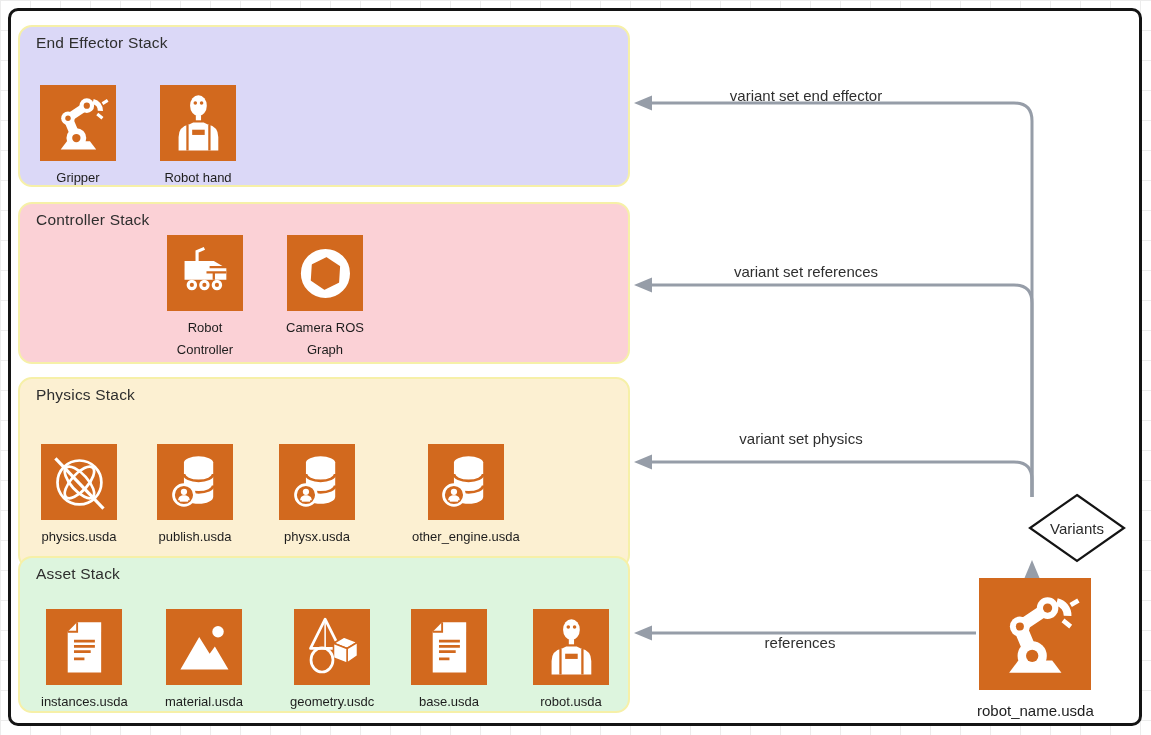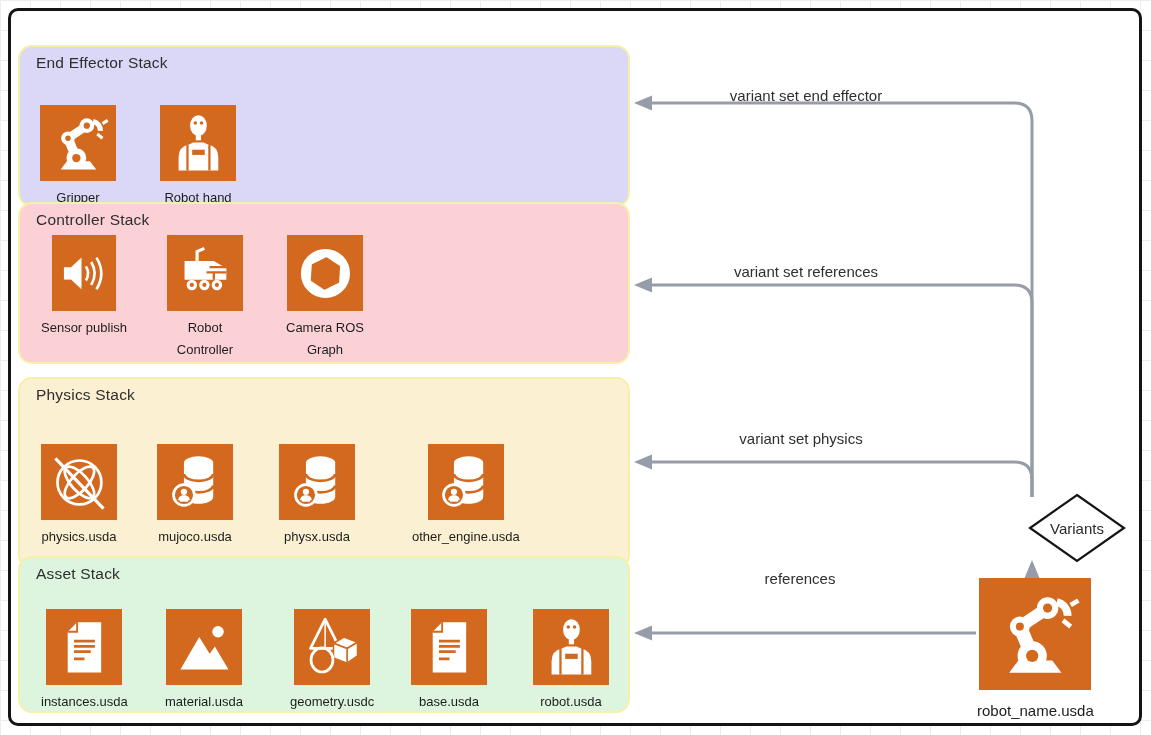--- a/index.html
+++ b/index.html
@@ -14,21 +14,21 @@
   }
   .frame{
     position:absolute;left:8px;top:8px;width:1128px;height:712px;
     background:#fff;border:3px solid var(--frame-border,#141414);border-radius:10px;
     z-index:0;
   }
   .panel{
     position:absolute;left:18px;width:612px;border-radius:14px;
     border:2px solid var(--panel-border,#F6F0A8);z-index:1;box-sizing:border-box;
   }
-  .p1{top:25px;height:162px;background:var(--panel-end-effector,#DBD8F7);margin-top:20px;}
+  .p1{top:25px;height:162px;background:var(--panel-end-effector,#DBD8F7);}
   .p2{top:202px;height:162px;background:var(--panel-controller,#FBD1D6);padding-left:37px;}
   .p3{top:377px;height:192px;background:var(--panel-physics,#FCF0D2);}
   .p4{top:556px;height:157px;background:var(--panel-asset,#DDF5DE);}
   .ptitle{
     position:absolute;left:16px;top:7px;margin:0;
     font-size:15.5px;font-weight:400;color:#2e2e2e;letter-spacing:.2px;
   }
   .item{position:absolute;display:flex;flex-direction:column;align-items:center;}
   .iconbox{
     background:var(--orange,#D2691E);display:flex;align-items:center;justify-content:center;
@@ -165,28 +165,20 @@
       <svg class="glyph">
           <use href="#sym-robot-humanoid"></use>
         </svg>
     </div>
     <div class="ilabel">Robot hand</div>
   </div>
 </section>
 
 <section class="panel p2">
   <h2 class="ptitle">Controller Stack</h2>
-  <div class="item" style="left:21px;top:31px">
-    <div class="iconbox" style="width:64px">
-      <svg class="glyph">
-          <use href="#sym-speaker"></use>
-        </svg>
-    </div>
-    <div class="ilabel">Sensor publish</div>
-  </div>
   <div class="item" style="left:147px;top:31px">
     <div class="iconbox">
       <svg class="glyph">
           <use href="#sym-rover"></use>
         </svg>
     </div>
     <div class="ilabel">Robot
 Controller</div>
   </div>
   <div class="item" style="left:266px;top:31px">
@@ -209,21 +201,21 @@
         </svg>
     </div>
     <div class="ilabel">physics.usda</div>
   </div>
   <div class="item" style="left:137px;top:65px">
     <div class="iconbox">
       <svg class="glyph">
           <use href="#sym-database-user"></use>
         </svg>
     </div>
-    <div class="ilabel">mujoco.usda</div>
+    <div class="ilabel">publish.usda</div>
   </div>
   <div class="item" style="left:259px;top:65px">
     <div class="iconbox">
       <svg class="glyph">
           <use href="#sym-database-user"></use>
         </svg>
     </div>
     <div class="ilabel">physx.usda</div>
   </div>
   <div class="item" style="left:392px;top:65px">
@@ -293,21 +285,21 @@
     <polygon points="634,285 652,277.5 652,292.5"></polygon>
     <polygon points="634,462 652,454.5 652,469.5"></polygon>
     <polygon points="634,633 652,625.5 652,640.5"></polygon>
     <polygon points="1032,560 1024.5,578 1039.5,578"></polygon>
   </g>
 </svg>
 
 <div class="edge-label" style="left:806px;top:87px">variant set end effector</div>
 <div class="edge-label" style="left:806px;top:263px">variant set references</div>
 <div class="edge-label" style="left:801px;top:430px">variant set physics</div>
-<div class="edge-label" style="left:800px;top:570px">references</div>
+<div class="edge-label" style="left:800px;top:634px">references</div>
 
 <div class="diamond">
   <svg width="98" height="70" viewBox="0 0 98 70">
     <polygon points="49,2 96,35 49,68 2,35" fill="#ffffff" stroke="var(--frame-border,#141414)" stroke-width="2.2"></polygon>
   </svg>
   <span class="dlabel">Variants</span>
 </div>
 
 <div class="rootnode">
   <div class="iconbox">

